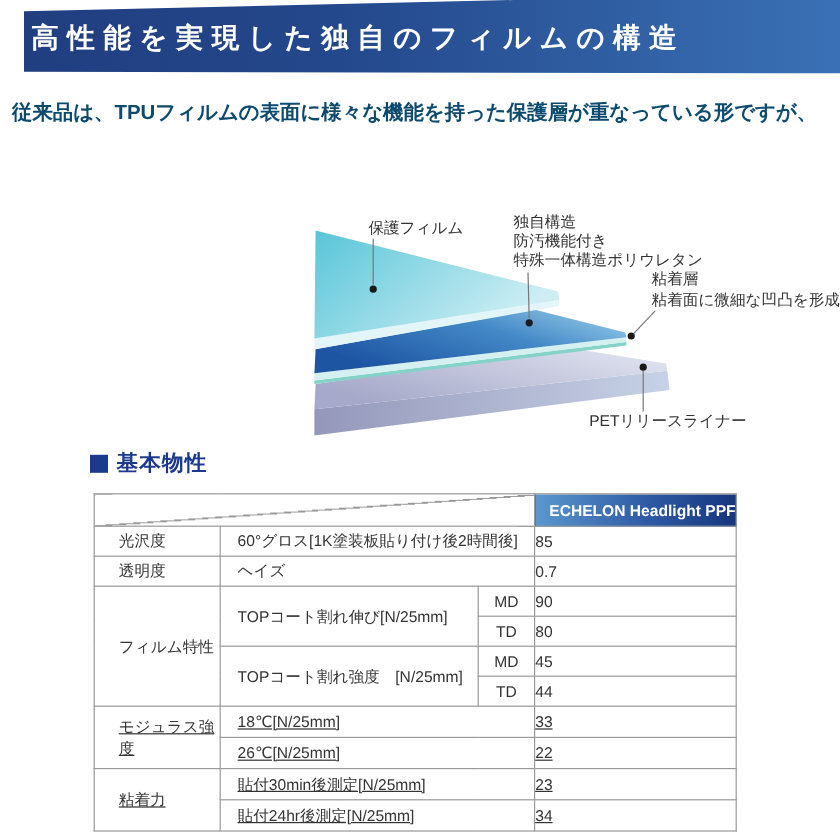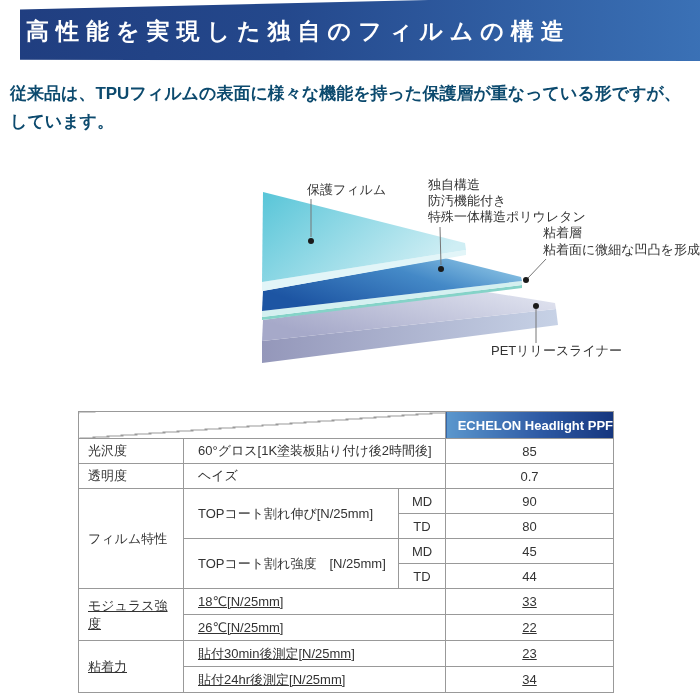--- a/index.html
+++ b/index.html
@@ -29,24 +29,24 @@
 
   
   .section-title { position:absolute; left:75px; top:374px; display:flex; align-items:center;
                    color:#1b3a8e; font-size:18px; font-weight:bold; letter-spacing:1px; }
   .section-title .sq { width:15px; height:15px; background:#1b3a8e; display:inline-block; margin-right:7px; }
 
   
   .props { position:absolute; left:78px; top:411px; border-collapse:collapse;
            font-size:13px; color:#333; table-layout:fixed; }
   .props td, .props th { border:1px solid #999; padding:0 4px; height:25px; }
-  .props .c1 { width:105px; padding-left:9px; }
+  .props .c1 { width:105px; padding-left:20px; }
   .props .c2 { width:215px; padding-left:14px; }
   .props .c3 { width:47px; text-align:center; padding:0; }
-  .props .c4 { width:168px; text-align:center; padding:0; }
+  .props .c4 { width:168px; text-align:left; padding:0; }
   .props tr.hdr td, .props tr.hdr th { height:27px; }
   .props td.diag {
     background-image:linear-gradient(to bottom right, transparent calc(50% - 0.6px), #999 calc(50% - 0.6px), #999 calc(50% + 0.6px), transparent calc(50% + 0.6px));
   }
   .props th.product {
     background:linear-gradient(90deg,#5b97cd 0%,#2f5ba5 55%,#16367e 100%);
     color:#fff; font-weight:bold; font-size:13px; text-align:right;
   }
   .props tr.h26 td { height:26px;text-decoration:underline; }
 </style>
@@ -54,21 +54,20 @@
 <body>
 
 <div id="page">
 
   <div class="banner">
     <span class="banner-title">高性能を実現した独自のフィルムの構造</span>
   </div>
 
   <div class="intro">
     <div>従来品は、TPUフィルムの表面に様々な機能を持った保護層が重なっている形ですが、</div>
-    <div>しています。</div>
   </div>
 
   <svg class="diagram" viewBox="0 0 465 200">
     <defs>
       <linearGradient id="cyanGrad" x1="0" y1="0" x2="1" y2="0.5">
         <stop offset="0" stop-color="#58c5d8"></stop>
           <stop offset="1" stop-color="#cfeef4"></stop>
       </linearGradient>
       <linearGradient id="blueGrad" x1="0" y1="0.6" x2="1" y2="0">
         <stop offset="0" stop-color="#1d55a3"></stop>
@@ -117,20 +116,24 @@
     <text x="308" y="59">粘着層</text>
     <text x="308" y="76">粘着面に微細な凹凸を形成</text>
     <line x1="311" y1="81" x2="293" y2="100" stroke="#777" stroke-width="1"></line>
     <circle cx="291" cy="102" r="3" fill="#1a1a1a"></circle>
 
     <text x="256" y="177">PETリリースライナー</text>
     <line x1="301" y1="165" x2="301" y2="131" stroke="#777" stroke-width="1"></line>
     <circle cx="301" cy="128" r="3" fill="#1a1a1a"></circle>
   </svg>
 
+  <div class="section-title">
+    <span class="sq"></span>
+    <span>基本物性</span>
+  </div>
 
   <table class="props">
     <tbody>
         <tr class="hdr">
       <td class="diag" colspan="3"></td>
       <th class="product c4">ECHELON Headlight PPF</th>
     </tr>
     <tr>
       <td class="c1">光沢度</td>
       <td class="c2" colspan="2">60°グロス[1K塗装板貼り付け後2時間後]</td>

